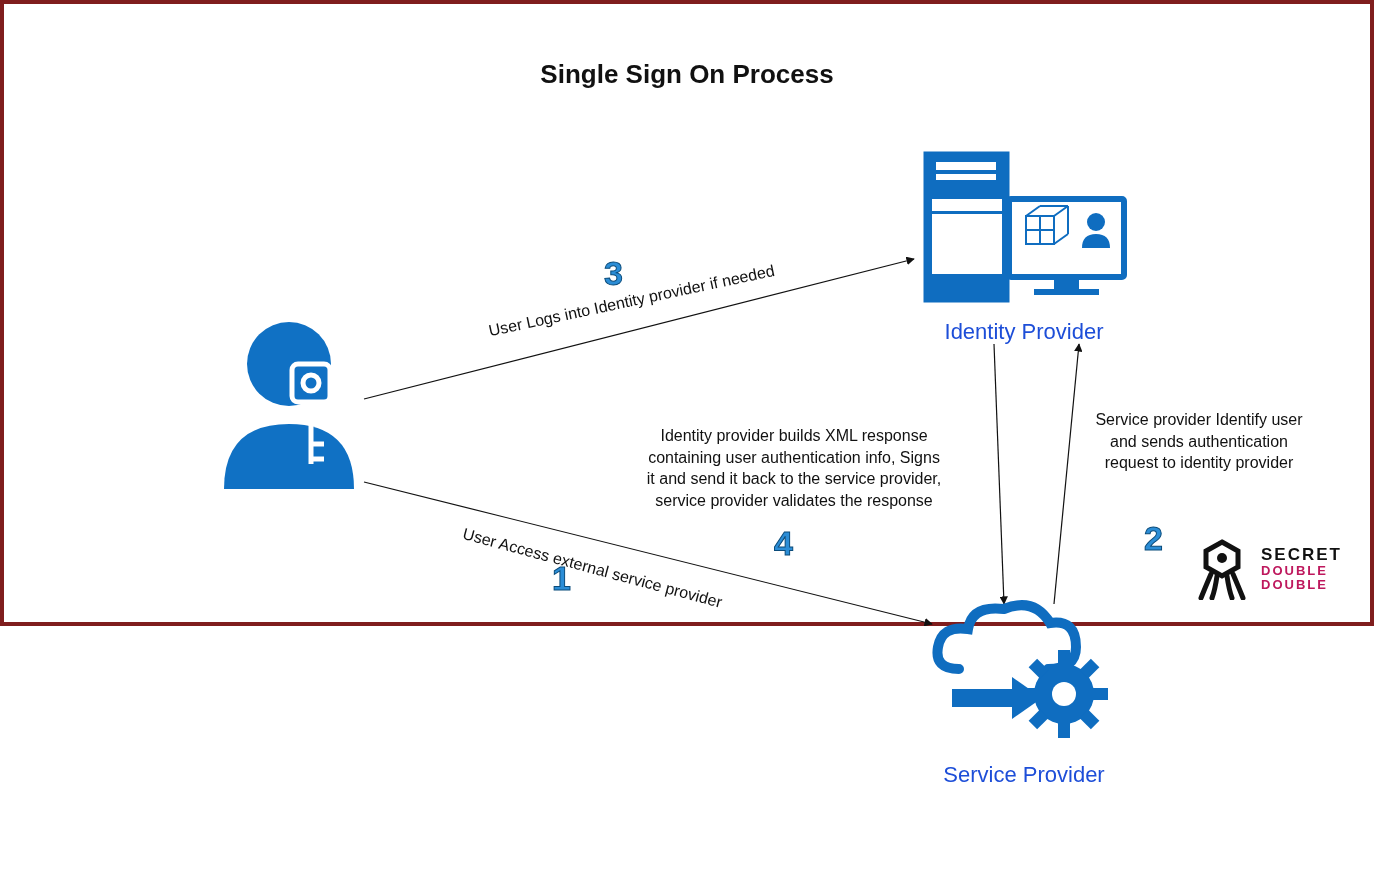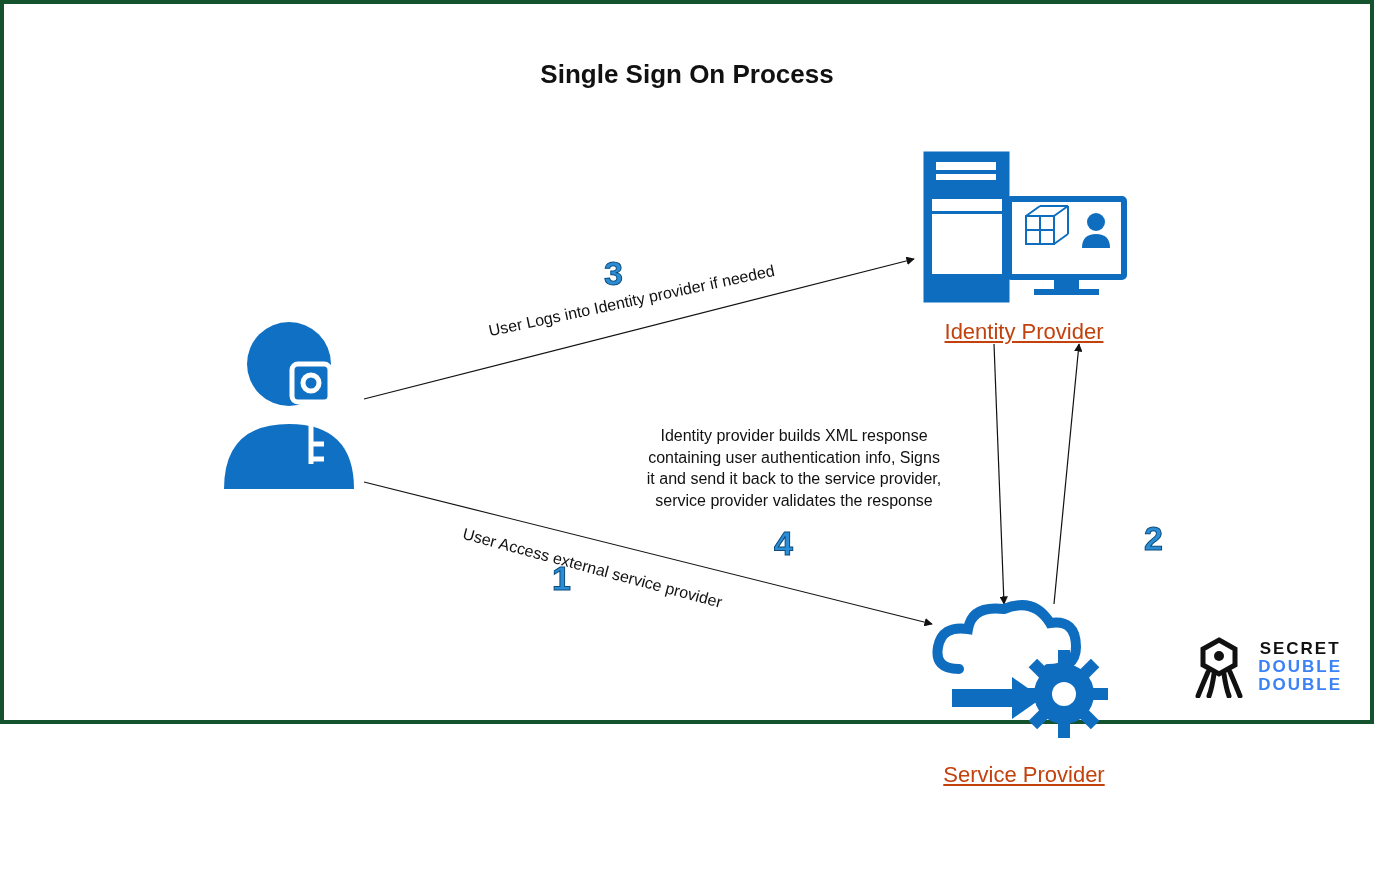--- a/index.html
+++ b/index.html
@@ -6,41 +6,40 @@
     margin: 0;
     padding: 0;
     width: 1374px;
     height: 874px;
     font-family: Arial, Helvetica, sans-serif;
     background: #fff;
   }
   .frame {
     box-sizing: border-box;
     width: 1374px;
-    height: 724px;
-    border: 4px solid #14532d;
+    height: 626px;
+    border: 4px solid #7f1d1d;
     position: relative;
     background: #fff;
   }
   .title {
     position: absolute;
     top: 55px;
     left: 0;
     right: 0;
     text-align: center;
     font-size: 26px;
     font-weight: bold;
     color: #111;
   }
   .node-label {
     position: absolute;
     font-size: 22px;
-    color: #c2410c;
+    color: #1d4ed8;
     text-align: center;
-    text-decoration: underline;
   }
   .step-num {
     position: absolute;
     font-size: 34px;
     font-weight: 700;
     color: #2b8dd6;
     -webkit-text-stroke: 1px #0a4b7a;
   }
   .step-text {
     position: absolute;
@@ -51,30 +50,29 @@
   }
   .rot-step1 { transform: rotate(15deg); transform-origin: left top; }
   .rot-step3 { transform: rotate(-12deg); transform-origin: left top; }
   svg.icon { position: absolute; }
   .logo {
     position: absolute;
     right: 28px;
     bottom: 22px;
     display: flex;
     align-items: center;
-    text-align: center;
   }
   .logo-text {
     margin-left: 12px;
     line-height: 1.05;
     font-weight: 600;
     letter-spacing: 2px;
   }
   .logo-text .l1 { font-size: 17px; color: #111; }
-  .logo-text .l2 { font-size: 17px; color: #3b82f6; }
+  .logo-text .l2 { font-size: 13px; color: #be185d; }
 </style>
 </head>
 <body>
 
 <div class="frame">
 
   <div class="title">Single Sign On Process</div>
 
   <svg class="icon" width="1374" height="874" style="left:0;top:0;" viewBox="0 0 1374 874">
     <defs>
@@ -165,20 +163,21 @@
     </g>
   </svg>
   <div class="node-label" style="left:900px; top:758px; width:240px;">Service Provider</div>
 
   <div class="step-text rot-step1" style="left:398px; top:502px; width:400px;">User Access external service provider</div>
   <div class="step-num" style="left:548px; top:555px;">1</div>
 
   <div class="step-text rot-step3" style="left:420px; top:330px; width:420px;">User Logs into Identity provider if needed</div>
   <div class="step-num" style="left:600px; top:250px;">3</div>
 
+  <div class="step-text" style="left:1085px; top:405px; width:220px;">Service provider Identify user and sends authentication request to identity provider</div>
   <div class="step-num" style="left:1140px; top:515px;">2</div>
 
   <div class="step-text" style="left:640px; top:385px; width:300px;margin-top:36px;">Identity provider builds XML response containing user authentication info, Signs it and send it back to the service provider, service provider validates the response</div>
   <div class="step-num" style="left:770px; top:520px;">4</div>
 
   <div class="logo">
     <svg width="54" height="62" viewBox="0 0 54 62">
 
       <polygon points="27,4 43,13 43,29 27,38 11,29 11,13" fill="none" stroke="#111" stroke-width="5"></polygon>
       <circle cx="27" cy="20" r="5" fill="#111"></circle>

